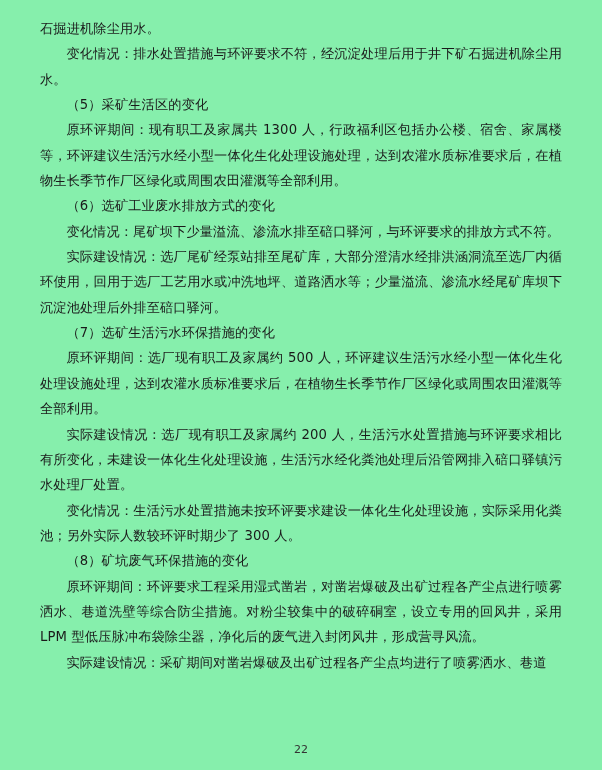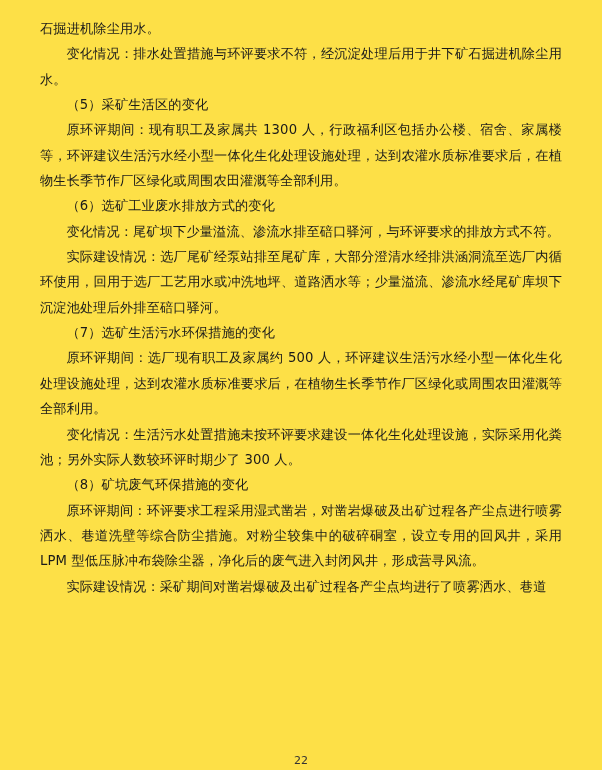--- a/index.html
+++ b/index.html
@@ -13,21 +13,21 @@
     font-family: "DejaVu Sans", "Liberation Sans", sans-serif;
     color: #1a1a1a;
     overflow: hidden;
   }
   .page {
     position: relative;
     width: 602px;
     height: 770px;
     box-sizing: border-box;
     padding: 16px 40px 0 40px;
-    background: #fde047;
+    background: #86efac;
   }
   .doc-body {
     font-size: 13.2px;
     line-height: 1.92;
     text-align: justify;
     text-justify: inter-ideograph;
     letter-spacing: 0.15px;
   }
   p {
     margin: 0;
@@ -36,21 +36,21 @@
     text-indent: 2em;
   }
   .para-noindent {
     text-indent: 0;
   }
   .heading {
     text-indent: 2em;
   }
   .page-number {
     position: absolute;
-    bottom: 3px;
+    bottom: 14px;
     left: 0;
     width: 602px;
     text-align: center;
     font-size: 11px;
     color: #333;
     font-family: "DejaVu Sans", "Liberation Sans", sans-serif;
   }
 </style>
 </head>
 <body>
@@ -59,19 +59,20 @@
   <div class="doc-body">
     <p class="para-noindent">石掘进机除尘用水。</p>
     <p class="para">变化情况：排水处置措施与环评要求不符，经沉淀处理后用于井下矿石掘进机除尘用水。</p>
     <p class="heading">（5）采矿生活区的变化</p>
     <p class="para">原环评期间：现有职工及家属共 1300 人，行政福利区包括办公楼、宿舍、家属楼等，环评建议生活污水经小型一体化生化处理设施处理，达到农灌水质标准要求后，在植物生长季节作厂区绿化或周围农田灌溉等全部利用。</p>
     <p class="heading">（6）选矿工业废水排放方式的变化</p>
     <p class="para">变化情况：尾矿坝下少量溢流、渗流水排至碚口驿河，与环评要求的排放方式不符。</p>
     <p class="para">实际建设情况：选厂尾矿经泵站排至尾矿库，大部分澄清水经排洪涵洞流至选厂内循环使用，回用于选厂工艺用水或冲洗地坪、道路洒水等；少量溢流、渗流水经尾矿库坝下沉淀池处理后外排至碚口驿河。</p>
     <p class="heading">（7）选矿生活污水环保措施的变化</p>
     <p class="para">原环评期间：选厂现有职工及家属约 500 人，环评建议生活污水经小型一体化生化处理设施处理，达到农灌水质标准要求后，在植物生长季节作厂区绿化或周围农田灌溉等全部利用。</p>
+    <p class="para">实际建设情况：选厂现有职工及家属约 200 人，生活污水处置措施与环评要求相比有所变化，未建设一体化生化处理设施，生活污水经化粪池处理后沿管网排入碚口驿镇污水处理厂处置。</p>
     <p class="para">变化情况：生活污水处置措施未按环评要求建设一体化生化处理设施，实际采用化粪池；另外实际人数较环评时期少了 300 人。</p>
     <p class="heading">（8）矿坑废气环保措施的变化</p>
     <p class="para">原环评期间：环评要求工程采用湿式凿岩，对凿岩爆破及出矿过程各产尘点进行喷雾洒水、巷道洗壁等综合防尘措施。对粉尘较集中的破碎硐室，设立专用的回风井，采用 LPM 型低压脉冲布袋除尘器，净化后的废气进入封闭风井，形成营寻风流。</p>
     <p class="para">实际建设情况：采矿期间对凿岩爆破及出矿过程各产尘点均进行了喷雾洒水、巷道</p>
   </div>
   <div class="page-number">22</div>
 </div>
 
 </body></html>

